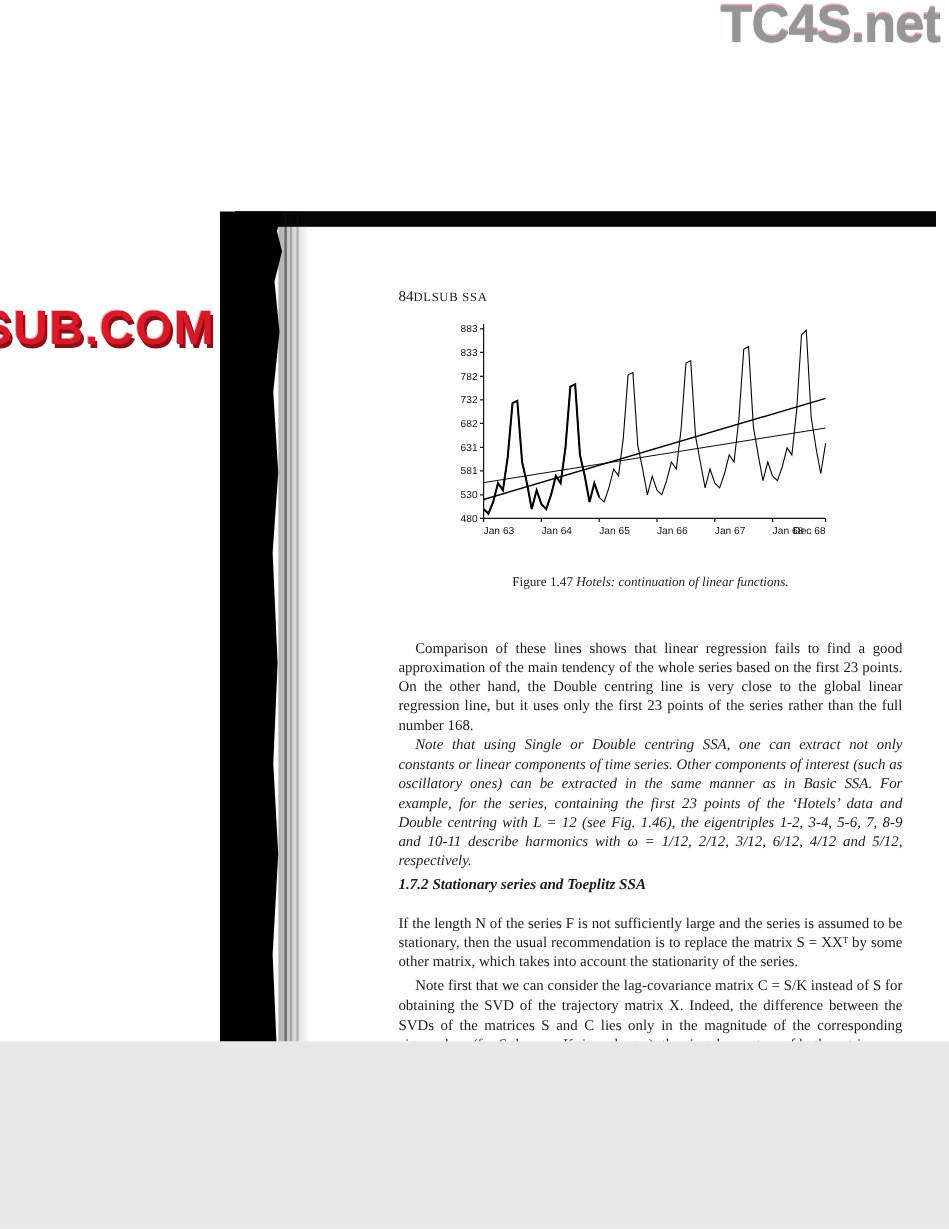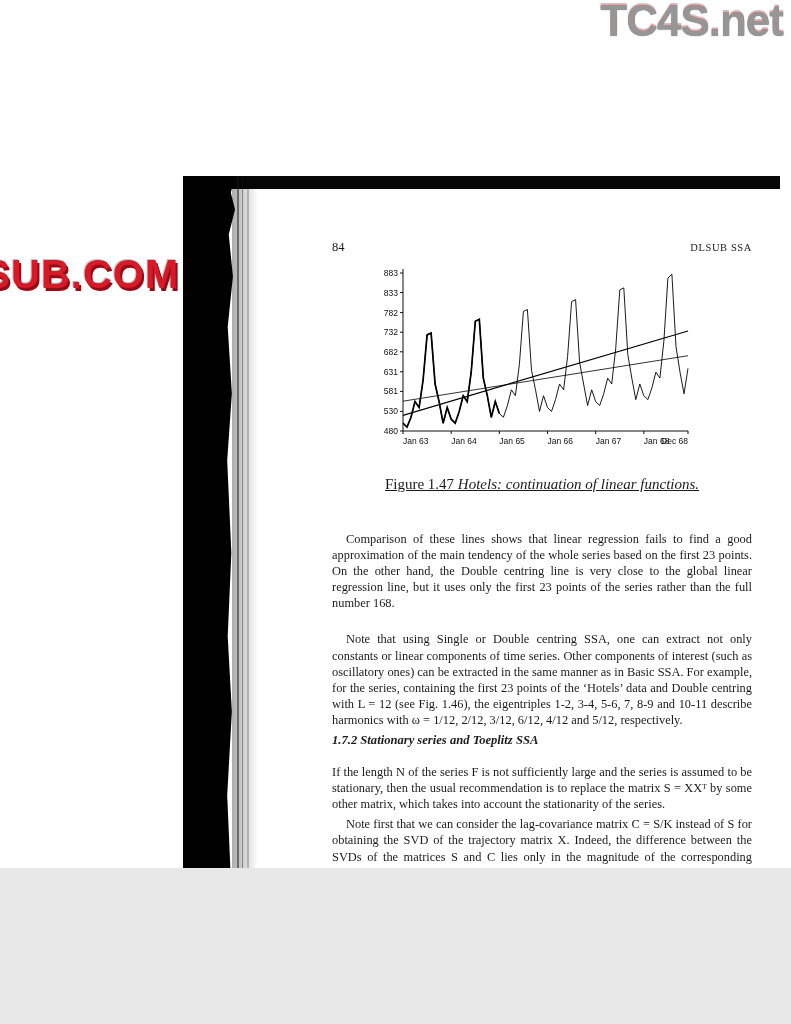--- a/index.html
+++ b/index.html
@@ -40,33 +40,33 @@
   .scan-shade{position:absolute;left:232px;top:176px;width:26px;height:837px;
     background:linear-gradient(90deg,rgba(0,0,0,.32),rgba(0,0,0,0));}
   .streak{position:absolute;top:176px;height:836px;background:#141414;}
   .streak.s1{left:237px;width:2px;opacity:.5;}
   .streak.s2{left:242px;width:1px;opacity:.4;}
   .streak.s3{left:247px;width:2px;opacity:.22;}
   .scan-bottommark{position:absolute;left:204px;top:1003px;width:86px;height:9px;background:#000;transform:rotate(-1.5deg);}
 
   
   .page{position:absolute;left:332px;top:240px;width:420px;}
-  .page-header{display:flex;justify-content:space-between;align-items:baseline;line-height:14px;}
+  .page-header{display:flex;align-items:baseline;line-height:14px;}
   .page-number{font-size:12.5px;}
   .running-head{font-size:10.5px;letter-spacing:.6px;}
 
   .figure{margin:10px 0 0 44px;width:320px;text-align:right;}
   svg.chart{display:block;width:320px;height:196px;overflow:visible;}
   svg.chart text{font-family:"Liberation Sans",sans-serif;fill:#111;}
 
-  .caption{margin-top:16px;text-align:center;font-size:15px;line-height:14px;text-decoration:underline;}
+  .caption{margin-top:16px;text-align:center;font-size:11px;line-height:14px;}
 
   p.body{margin:0;font-size:12.4px;line-height:16.1px;text-align:justify;}
   p.body.indent{text-indent:14px;}
-  p.gap{margin-top:20px;}
+  p.gap{margin-top:0;font-style:italic;}
   p.first{margin-top:40px;}
   p.after-head{margin-top:16px;}
   p.small-gap{margin-top:4px;}
   h3.section-heading{
     margin:4px 0 0 0;font-size:12.6px;font-weight:bold;font-style:italic;line-height:16px;
   }
 </style>
 </head>
 <body>
 

